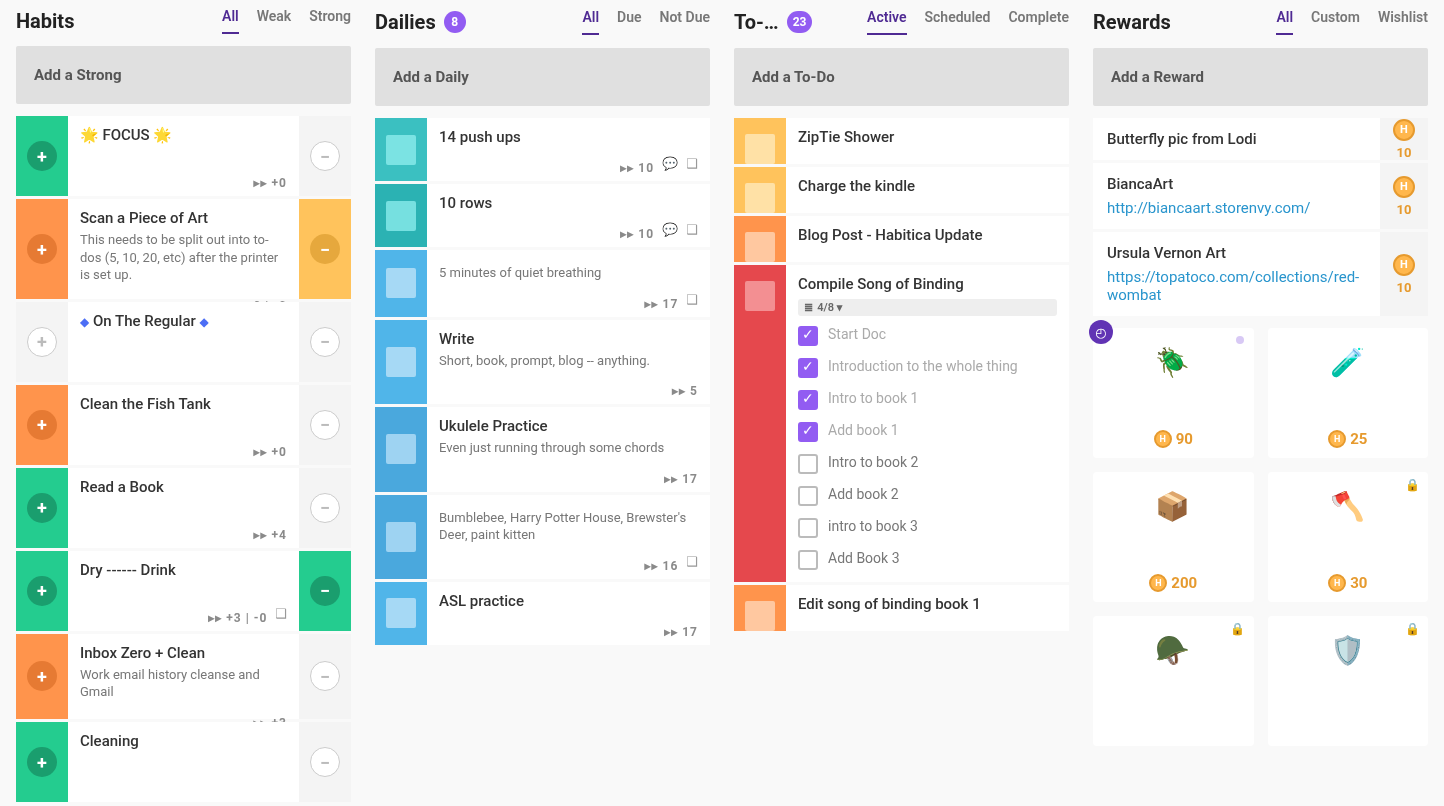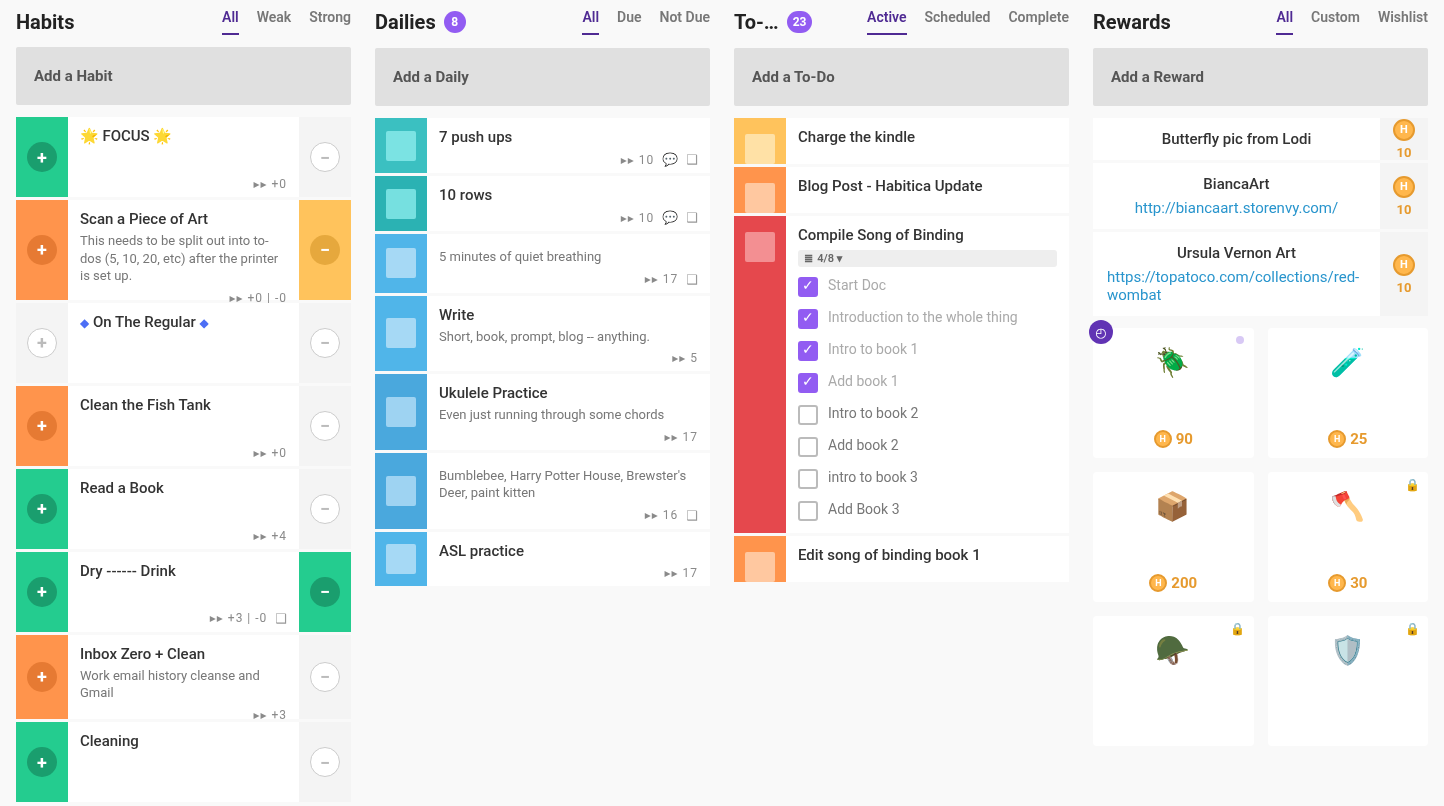--- a/index.html
+++ b/index.html
@@ -108,21 +108,21 @@
     display: flex;
     flex-direction: column;
     justify-content: space-between;
   }
   .task-title { font-size: 15px; color:#333; font-weight:500; }
   .task-note  { font-size: 13px; color:#777; margin-top:4px; line-height:1.35;}
   .task-footer{
     display:flex; justify-content:flex-end; align-items:center; gap:8px;
     font-size:12px; color:#8a8a8a; margin-top:6px;
   }
-  .task-footer .ff{ font-weight:400; letter-spacing:1px;}
+  .task-footer .ff{ font-weight:700; letter-spacing:1px;margin-top:9px;}
   .diamond{ color:#4c6ef5; font-size:12px;}
   a.link { color:#2995cd; font-size:15px; text-decoration:none; word-break:break-all;}
   
   .daily { display:flex; background:#fff; }
   .daily-check {
     width:52px; display:flex; align-items:center; justify-content:center;
   }
   .daily-check .box{
     width:30px; height:30px; border-radius:2px;
   }
@@ -144,21 +144,21 @@
   }
   .cl-items{ margin-top:10px; display:flex; flex-direction:column; gap:12px;}
   .cl-item{ display:flex; align-items:flex-start; gap:10px; font-size:14px;}
   .cl-box{ width:20px; height:20px; border:2px solid #bbb; border-radius:3px; flex-shrink:0;}
   .cl-box.checked{ background:#925cf2; border-color:#925cf2; position:relative;}
   .cl-box.checked::after{ content:"✓"; color:#fff; position:absolute; top:-2px; left:2px; font-size:14px;}
   .cl-text{ color:#777;}
   .cl-item.done .cl-text{ color:#aaa;}
   
   .reward { display:flex; background:#fff; }
-  .reward-body{ flex:1; padding:12px 14px; display:flex; flex-direction:column; gap:6px;align-items:center;}
+  .reward-body{ flex:1; padding:12px 14px; display:flex; flex-direction:column; gap:6px;}
   .reward-cost{
     width:48px; background:#f4f4f4; display:flex; flex-direction:column;
     align-items:center; justify-content:center; gap:4px;
   }
   .coin{
     width:22px; height:22px; border-radius:50%;
     background:#ffb74d;
     display:flex; align-items:center; justify-content:center;
     color:#fff; font-size:11px; font-weight:700;
     border:2px solid #e69a2e;
@@ -194,21 +194,21 @@
 
 <div class="column">
   <div class="col-header">
     <div class="col-title">Habits</div>
     <div class="col-tabs" id="habits-tabs">
         <div class="col-tab active">All</div>
         <div class="col-tab">Weak</div>
         <div class="col-tab">Strong</div>
       </div>
   </div>
-  <div class="add-bar">Add a Habit</div>
+  <div class="add-bar">Add a Strong</div>
   <div class="list" id="habits-list">
       <div class="habit">
         <div class="btn-side plus-green">
           <div class="circle">+</div>
         </div>
         <div class="task-body">
           <div class="task-title">🌟 FOCUS 🌟</div>
           <div class="task-footer">
             <span class="ff">▸▸ +0</span>
           </div>
@@ -325,21 +325,21 @@
         <div class="col-tab">Not Due</div>
       </div>
   </div>
   <div class="add-bar">Add a Daily</div>
   <div class="list" id="dailies-list">
       <div class="daily">
         <div class="daily-check teal-dark">
           <div class="box"></div>
         </div>
         <div class="task-body">
-          <div class="task-title">7 push ups</div>
+          <div class="task-title">14 push ups</div>
           <div class="task-footer">
             <span class="ff">▸▸ 10</span>
             <span class="icon-sm">💬</span>
             <span class="icon-sm">❑</span>
           </div>
         </div>
       </div>
       <div class="daily">
         <div class="daily-check teal">
           <div class="box"></div>
@@ -425,20 +425,28 @@
         <div class="col-tab">Complete</div>
       </div>
   </div>
   <div class="add-bar">Add a To-Do</div>
   <div class="list" id="todos-list">
       <div class="todo">
         <div class="todo-check y1">
           <div class="box"></div>
         </div>
         <div class="task-body" style="padding-bottom:12px">
+          <div class="task-title">ZipTie Shower</div>
+        </div>
+      </div>
+      <div class="todo">
+        <div class="todo-check y1">
+          <div class="box"></div>
+        </div>
+        <div class="task-body" style="padding-bottom:12px">
           <div class="task-title">Charge the kindle</div>
         </div>
       </div>
       <div class="todo">
         <div class="todo-check o1">
           <div class="box"></div>
         </div>
         <div class="task-body" style="padding-bottom:12px">
           <div class="task-title">Blog Post - Habitica Update</div>
         </div>

